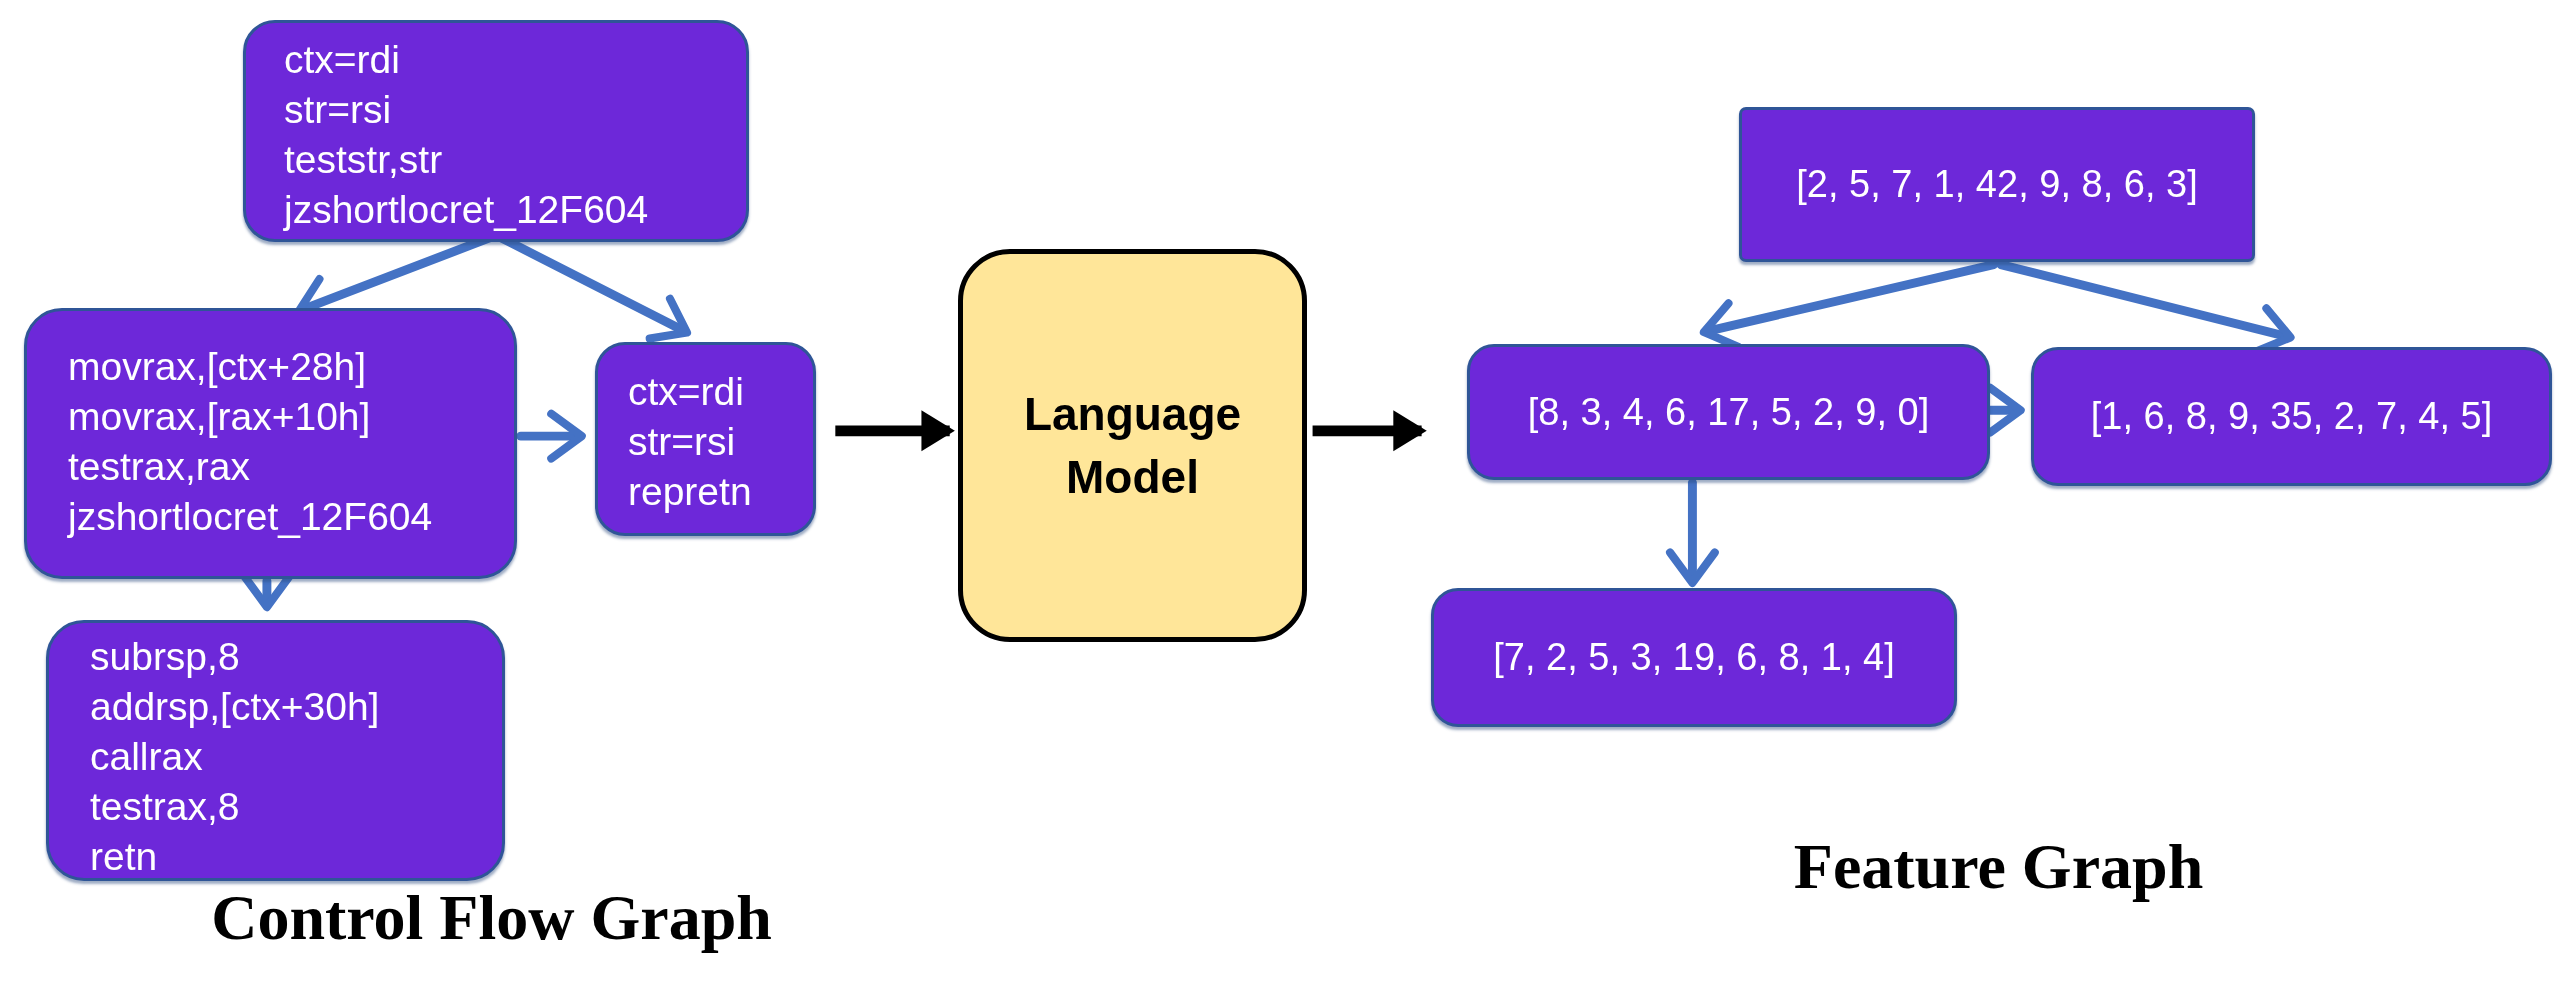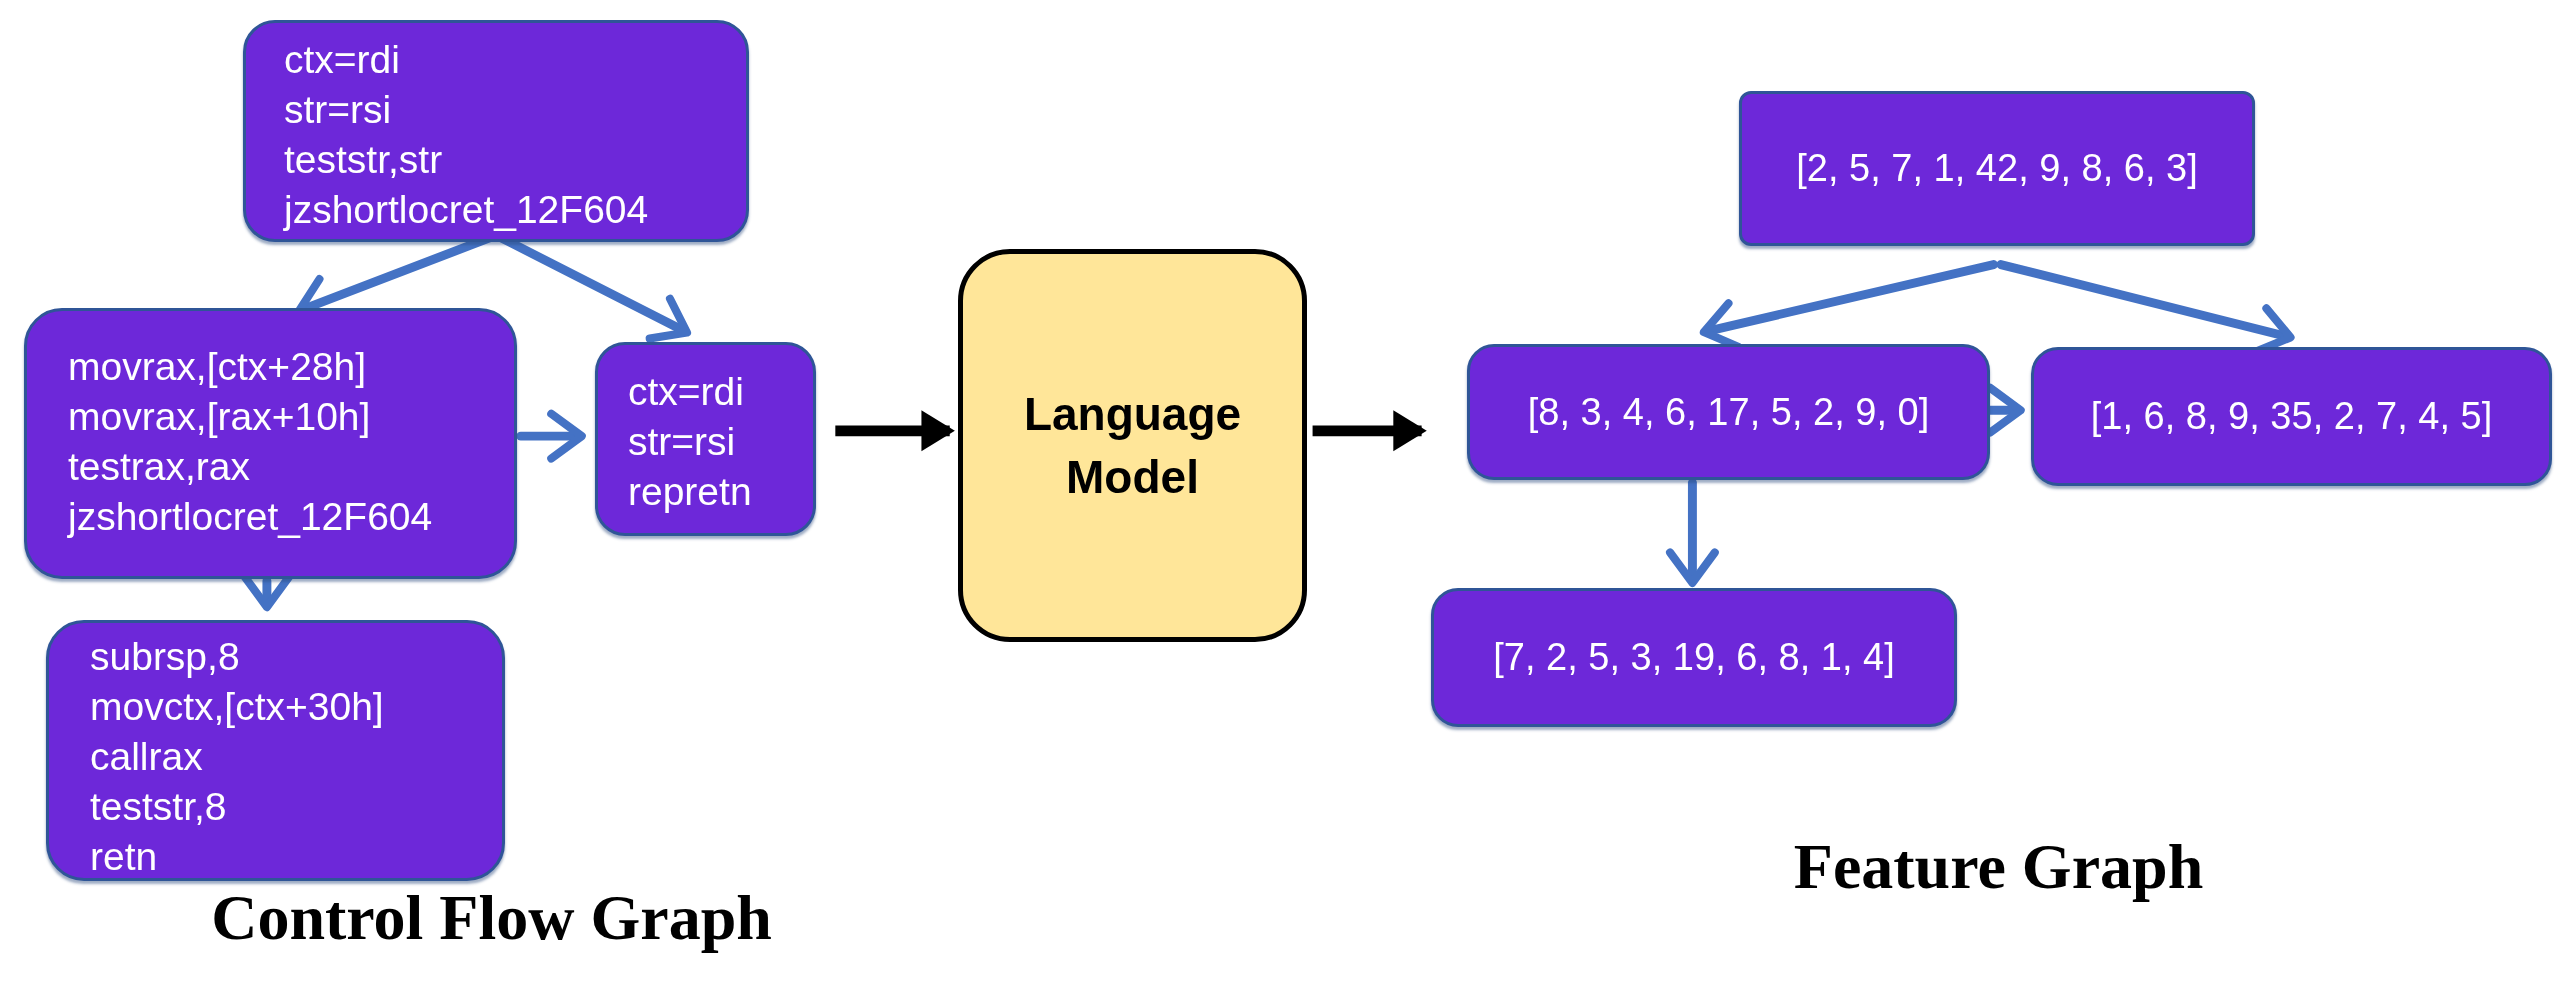--- a/index.html
+++ b/index.html
@@ -82,33 +82,33 @@
   <div class="code" style="padding:21.5px 0 0 30px;">
     <span class="ln">ctx=rdi</span>
     <span class="ln">str=rsi</span>
     <span class="ln">repretn</span>
   </div>
 </div>
 
 <div class="node" style="left:46px;top:620px;width:459px;height:261px;border-radius:38px;">
   <div class="code" style="padding:9px 16px 0 41px;">
     <span class="ln">subrsp,8</span>
-    <span class="ln">movctx,[ctx+30h]</span>
+    <span class="ln">addrsp,[ctx+30h]</span>
     <span class="ln">callrax</span>
-    <span class="ln">teststr,8</span>
+    <span class="ln">testrax,8</span>
     <span class="ln">retn</span>
   </div>
 </div>
 
 <div class="model-box" style="left:958px;top:249px;width:349px;height:393px;text-align:right;">
   <span class="ln">Language</span>
   <span class="ln">Model</span>
 </div>
 
-<div class="node feature" style="left:1739px;top:91px;width:516px;height:155px;border-radius:12px;">
+<div class="node feature" style="left:1739px;top:107px;width:516px;height:155px;border-radius:7px;">
   <span>[2, 5, 7, 1, 42, 9, 8, 6, 3]</span>
 </div>
 
 <div class="node feature" style="left:1431px;top:344px;width:523px;height:136px;border-radius:27px;margin-left:36px;">
   <span>[8, 3, 4, 6, 17, 5, 2, 9, 0]</span>
 </div>
 
 <div class="node feature" style="left:2031px;top:347px;width:521px;height:139px;border-radius:27px;">
   <span>[1, 6, 8, 9, 35, 2, 7, 4, 5]</span>
 </div>

